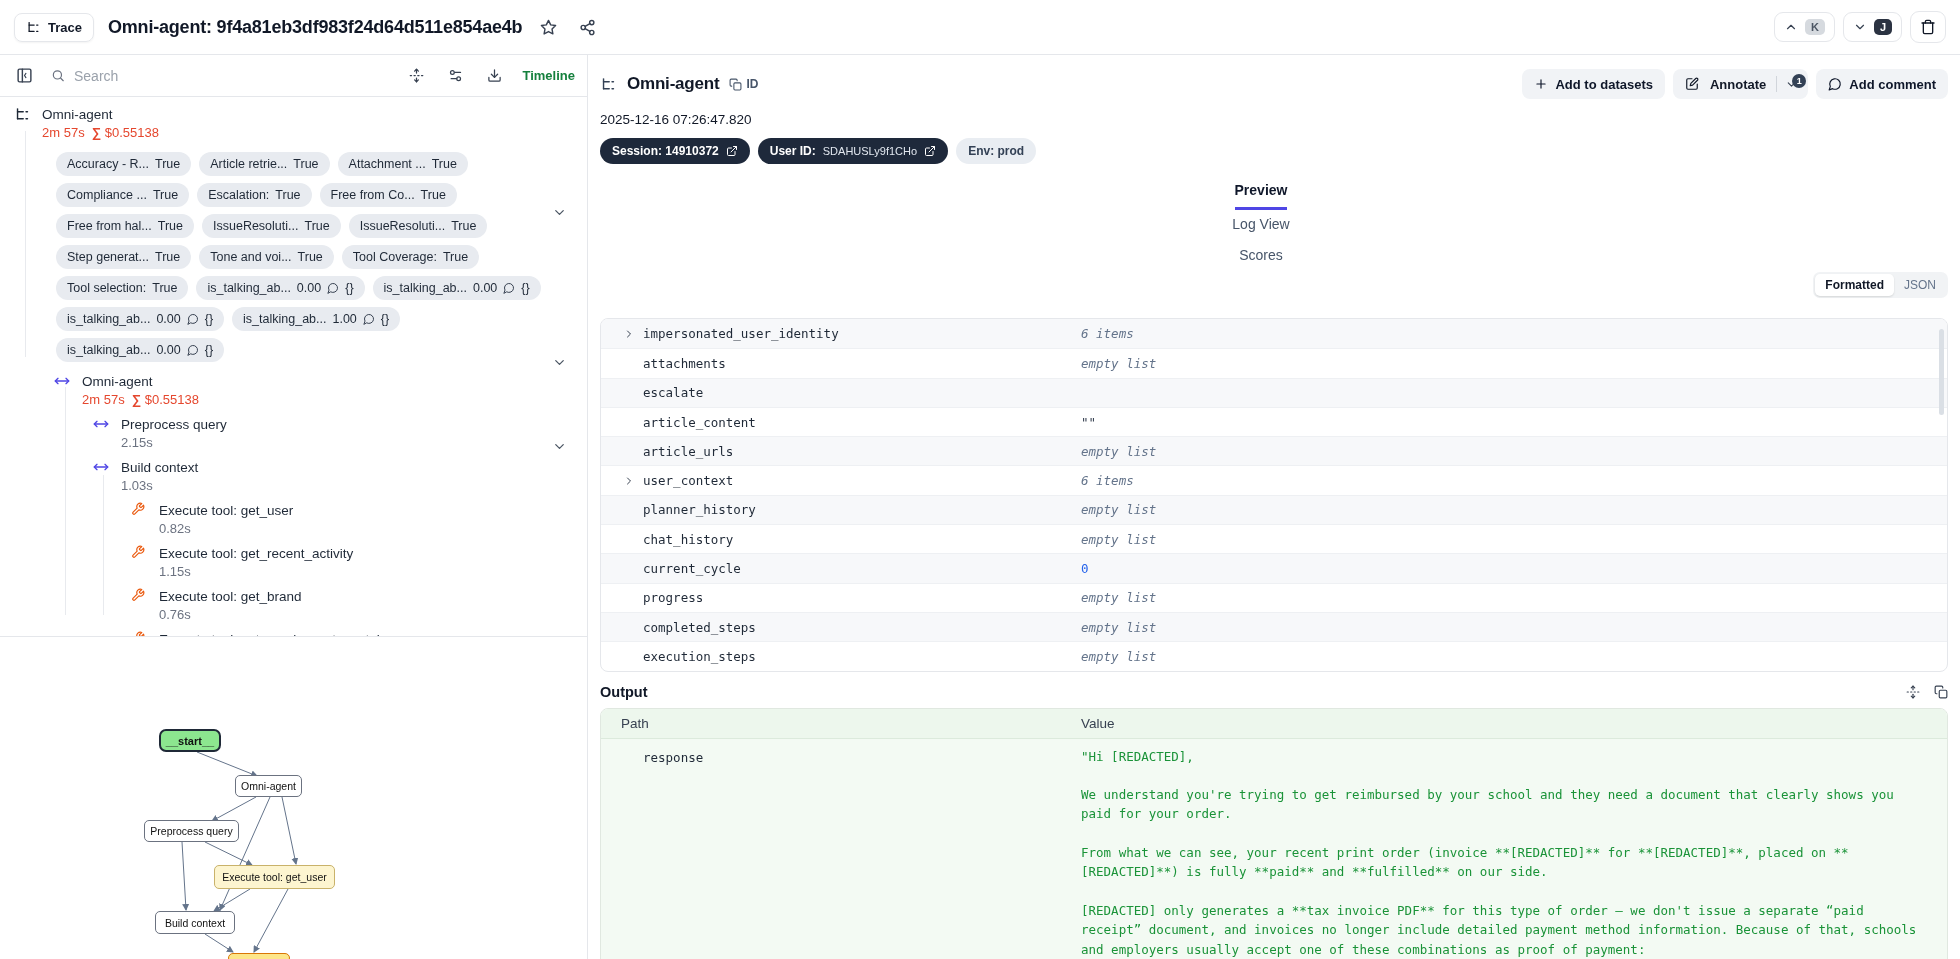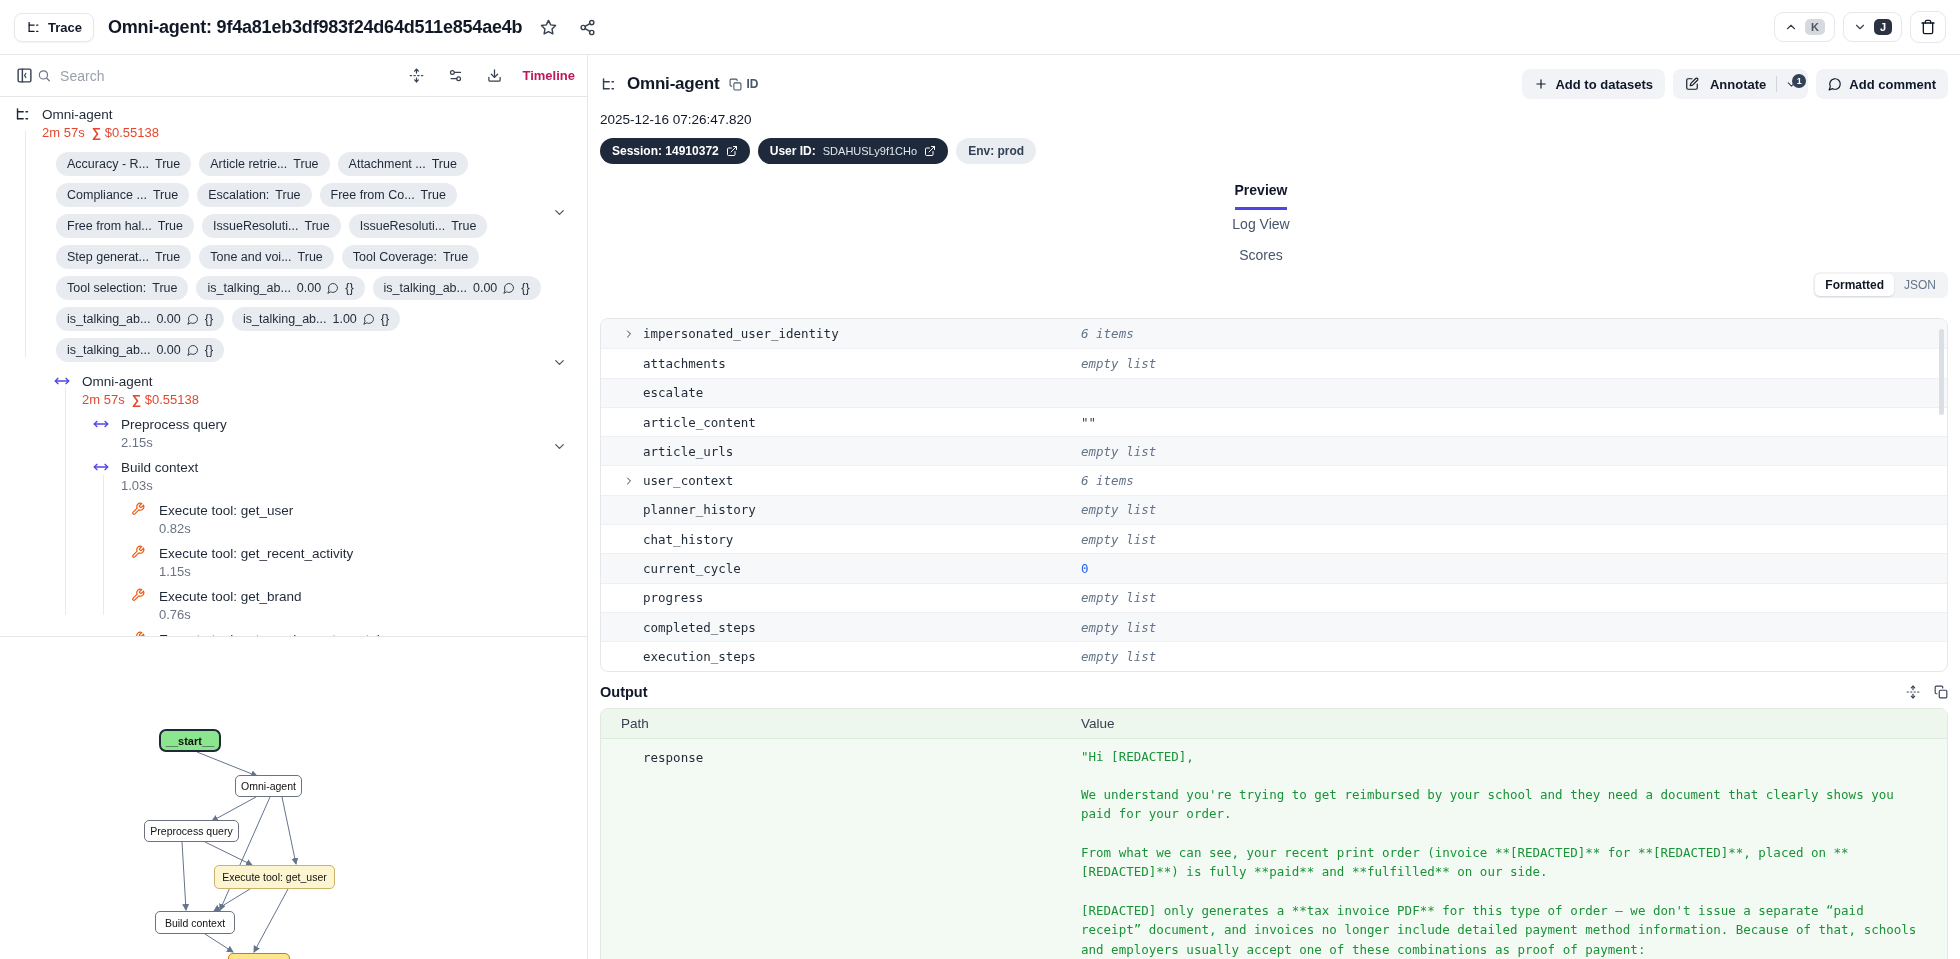--- a/index.html
+++ b/index.html
@@ -20,27 +20,27 @@
   .kbd-light { background:#d6dadf; color:#4b5563; }
   .kbd-dark { background:#2b3342; color:#fff; }
   .del-btn { border:1px solid #e5e7eb; border-radius:9px; padding:7px 9px; color:#111827; background:#fff; }
 
   
   .content { display:flex; height:904px; }
   .sidebar { width:588px; border-right:1px solid #e5e7eb; display:flex; flex-direction:column; background:#fff; }
   .main { flex:1; padding:0 12px; overflow:hidden; }
 
   
-  .sb-head { height:42px; border-bottom:1px solid #e5e7eb; display:flex; align-items:center; padding:0 12px; gap:0; }
+  .sb-head { height:42px; border-bottom:1px solid #e5e7eb; display:flex; align-items:center; padding:0 12px; gap:14px; }
   .sb-search { display:flex; align-items:center; gap:9px; flex:1; color:#6b7280; }
   .sb-search input { border:none; outline:none; font-size:14px; width:100%; color:#111827;
     font-family:"Liberation Sans",sans-serif; }
   .sb-search input::placeholder { color:#9aa1ab; }
   .sb-tools { display:flex; align-items:center; gap:16px; color:#374151; }
-  .timeline-btn { font-size:13px; font-weight:600; color:#be185d; cursor:pointer; }
+  .timeline-btn { font-size:13px; font-weight:600; color:#15803d; cursor:pointer; }
 
   
   .tree { height:540px; border-bottom:1px solid #e5e7eb; position:relative; padding-top:8px; overflow:hidden; }
   .titem { position:relative; display:flex; gap:10px; align-items:flex-start; margin-bottom:6px; }
   .titem .ticon { flex:0 0 18px; margin-top:1px; }
   .tlabel { font-size:13.5px; color:#1f2937; line-height:19px; }
   .tmeta { font-size:13px; color:#6b7280; line-height:18px; }
   .tmeta.red { color:#e5472e; }
   .tmeta .sigma { font-weight:600; }
   .ticon.root { color:#1f2937; }

